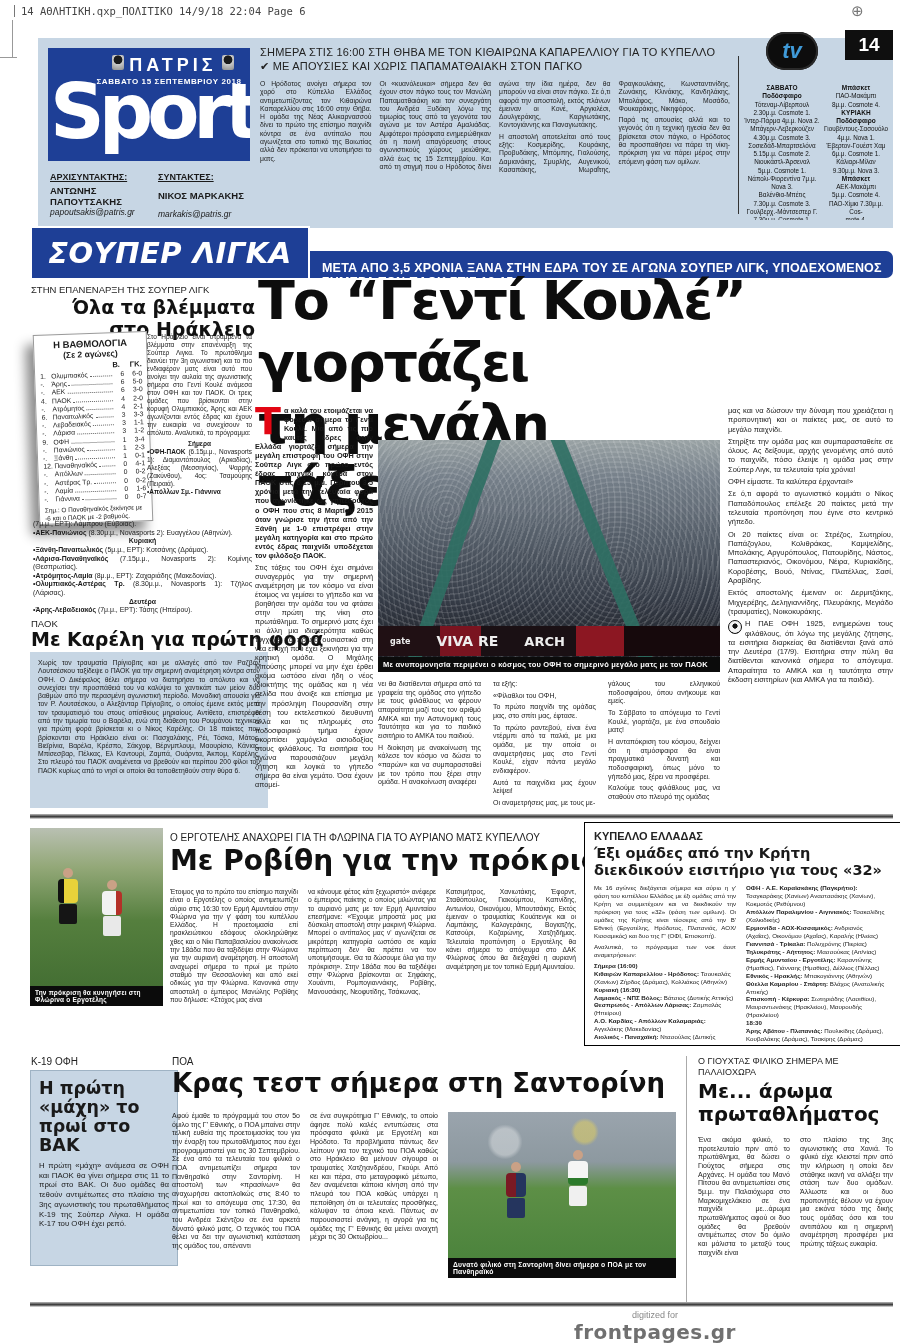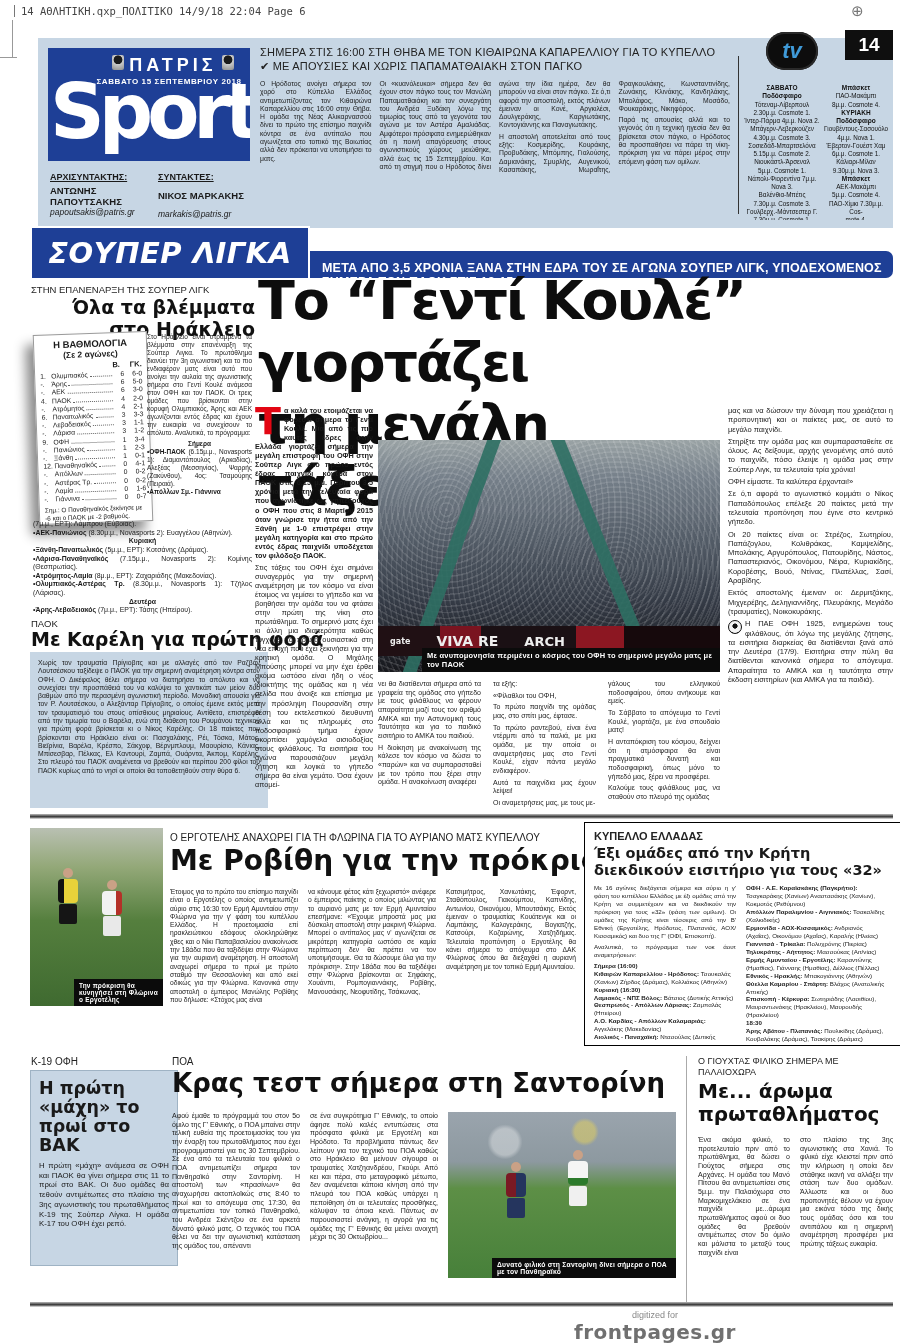--- a/index.html
+++ b/index.html
@@ -77,21 +77,21 @@
 
   
   .mainhl{font-family:"DejaVu Sans",sans-serif;font-weight:bold;font-size:54px;line-height:62px;
           letter-spacing:-2px;color:#0d0d0d;}
   .red{color:#e30613;}
   .bodycol{font-size:7.3px;line-height:1.24;text-align:justify;overflow:hidden;}
   .bodycol p{margin:0 0 3px 0;}
   .dropcap{float:left;font-size:38px;line-height:30px;font-weight:bold;color:#e30613;padding-right:3px;
            font-family:"DejaVu Sans",sans-serif;}
   .caption{position:absolute;left:0;right:0;bottom:0;background:#0b0b0b;color:#fff;
-           font-size:7.5px;font-weight:bold;padding:3px 5px;letter-spacing:.2px;margin-left:44px;}
+           font-size:7.5px;font-weight:bold;padding:3px 5px;letter-spacing:.2px;}
   .photo{overflow:hidden;}
   .mainphoto{background:
       repeating-radial-gradient(circle at 20% 30%, rgba(255,255,255,.12) 0 1px, rgba(0,0,0,0) 2px 6px),
       repeating-radial-gradient(circle at 70% 55%, rgba(255,255,255,.10) 0 1px, rgba(0,0,0,0) 2px 5px),
       linear-gradient(180deg,#9aa3a5 0%,#76808a 16%,#545d68 42%,#343a45 70%,#17181d 100%);}
   .beam{position:absolute;background:#2e6f63;width:13px;height:130%;top:-20px;opacity:.9;}
   .bannerstrip{position:absolute;left:0;right:0;bottom:16px;height:30px;
       background:linear-gradient(90deg,#201014 0 18%,#7a1420 18% 30%,#1a1014 30% 58%,#8c1722 58% 72%,#16090c 72% 100%);
       color:#eee;display:flex;align-items:center;gap:26px;padding:0 12px;overflow:hidden;}
   .bannerstrip span{font-weight:bold;font-family:"DejaVu Sans",sans-serif;}

